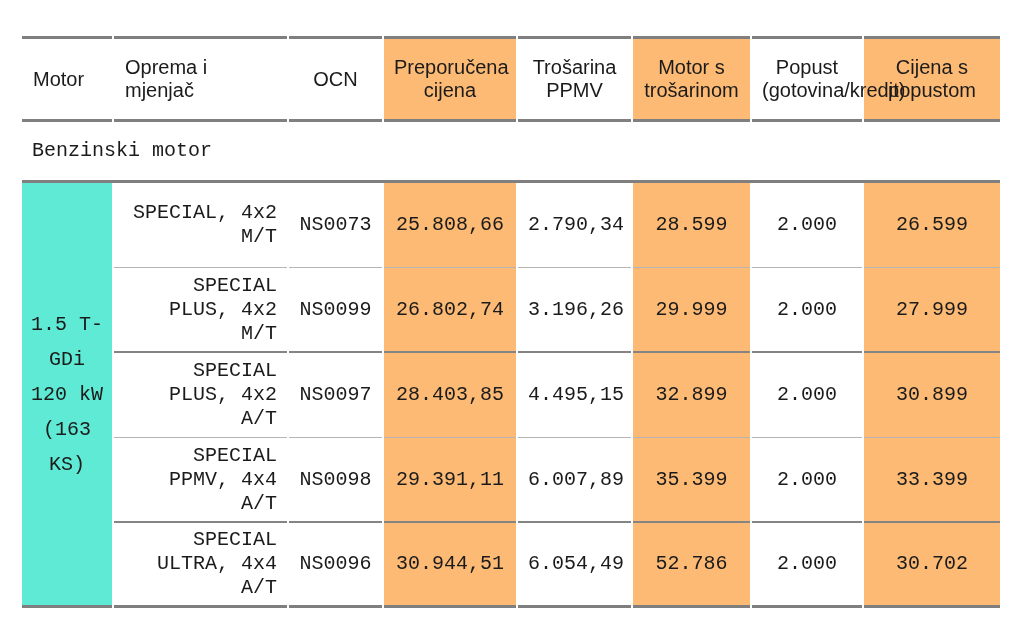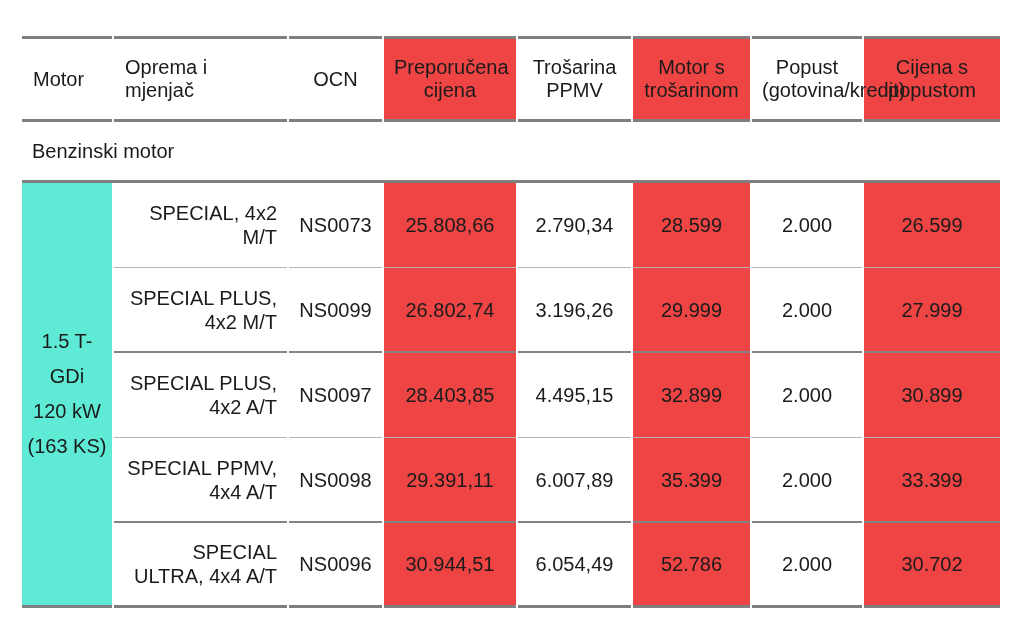--- a/index.html
+++ b/index.html
@@ -31,37 +31,38 @@
     height: 86px;
     vertical-align: middle;
     text-align: center;
     border-top: 3px solid #7f7f7f;
     border-bottom: 3px solid #7f7f7f;
     line-height: 23px;
     padding: 0 10px;
     background: #ffffff;
   }
   .price-table thead th.left { text-align: left; padding-left: 11px; }
-  .price-table .shaded { background: #ef4444; }
+  .price-table .shaded { background: #fdba74; }
   
   .price-table td.section-cell {
     height: 61px;
     vertical-align: middle;
     text-align: left;
     padding-left: 10px;
     background: #ffffff;
     border-bottom: 3px solid #7f7f7f;
   }
   
   .price-table tbody td {
     height: 85px;
     vertical-align: middle;
     text-align: center;
     padding: 0 10px;
     line-height: 24px;
+    font-family: Liberation Mono, monospace;
   }
   .price-table tbody td.left { text-align: right; }
   tr.sep-light > td  { border-bottom: 1px solid #b5b5b5; }
   tr.sep-dark > td   { border-bottom: 2px solid #848484; }
   tr.sep-bottom > td { border-bottom: 3px solid #7f7f7f; }
   .price-table td.motor-cell {
     text-align: center;
     vertical-align: middle;
     line-height: 35px;
     padding: 0 4px;

